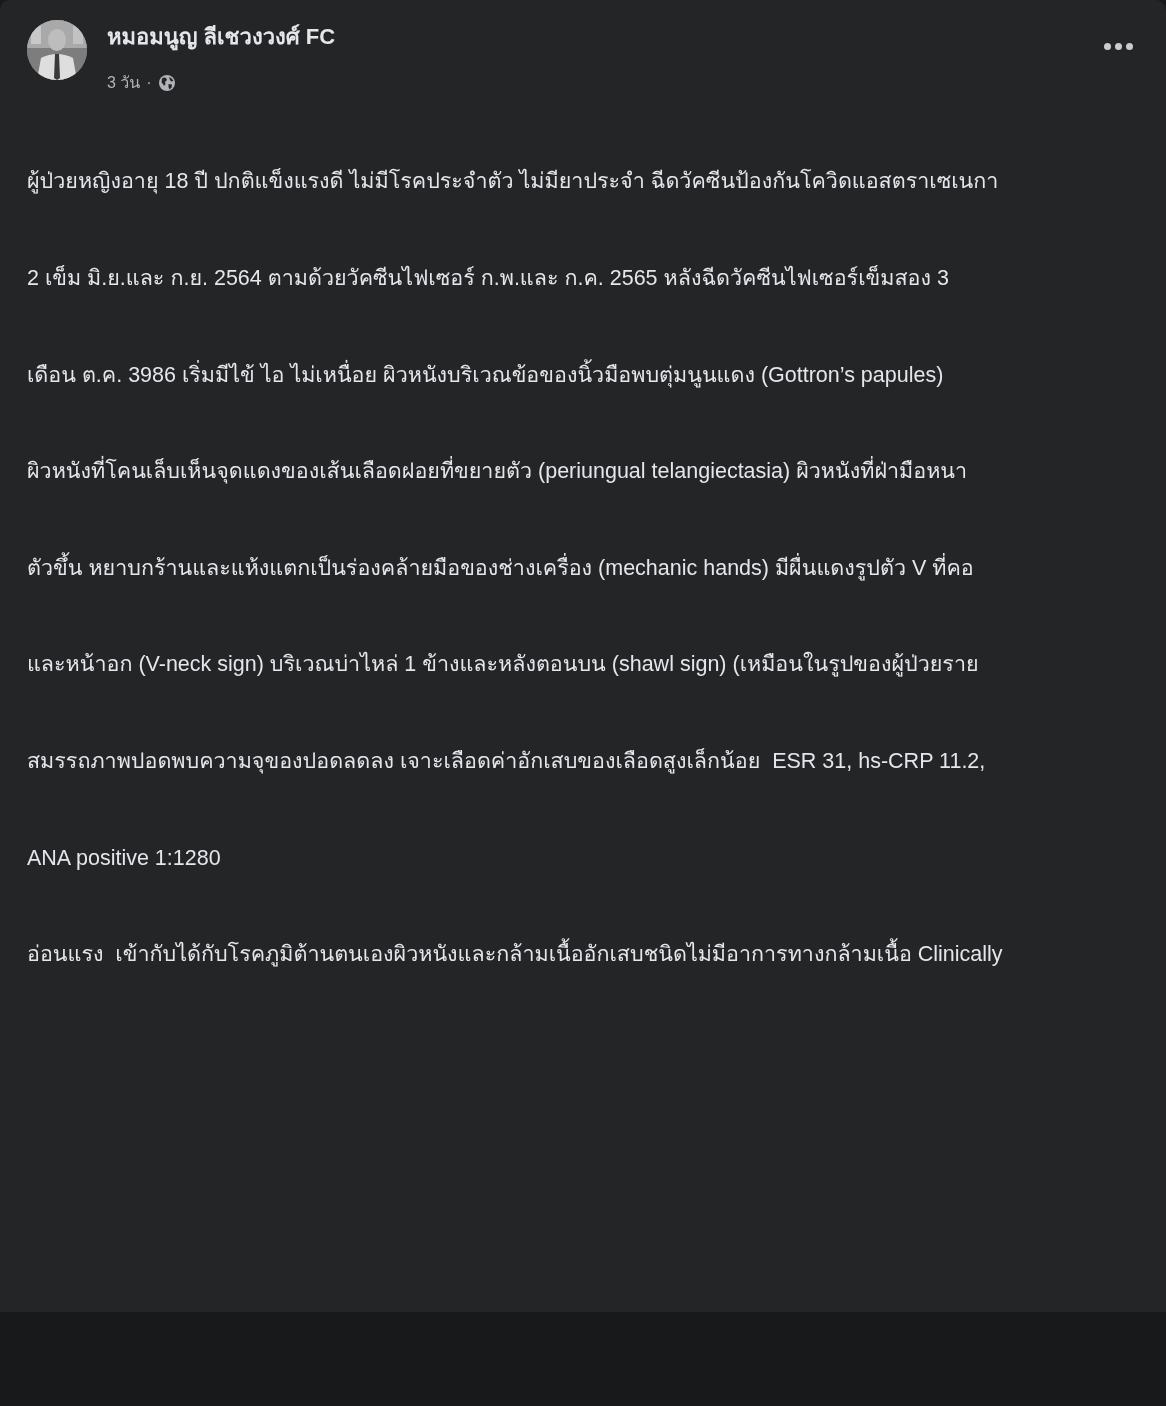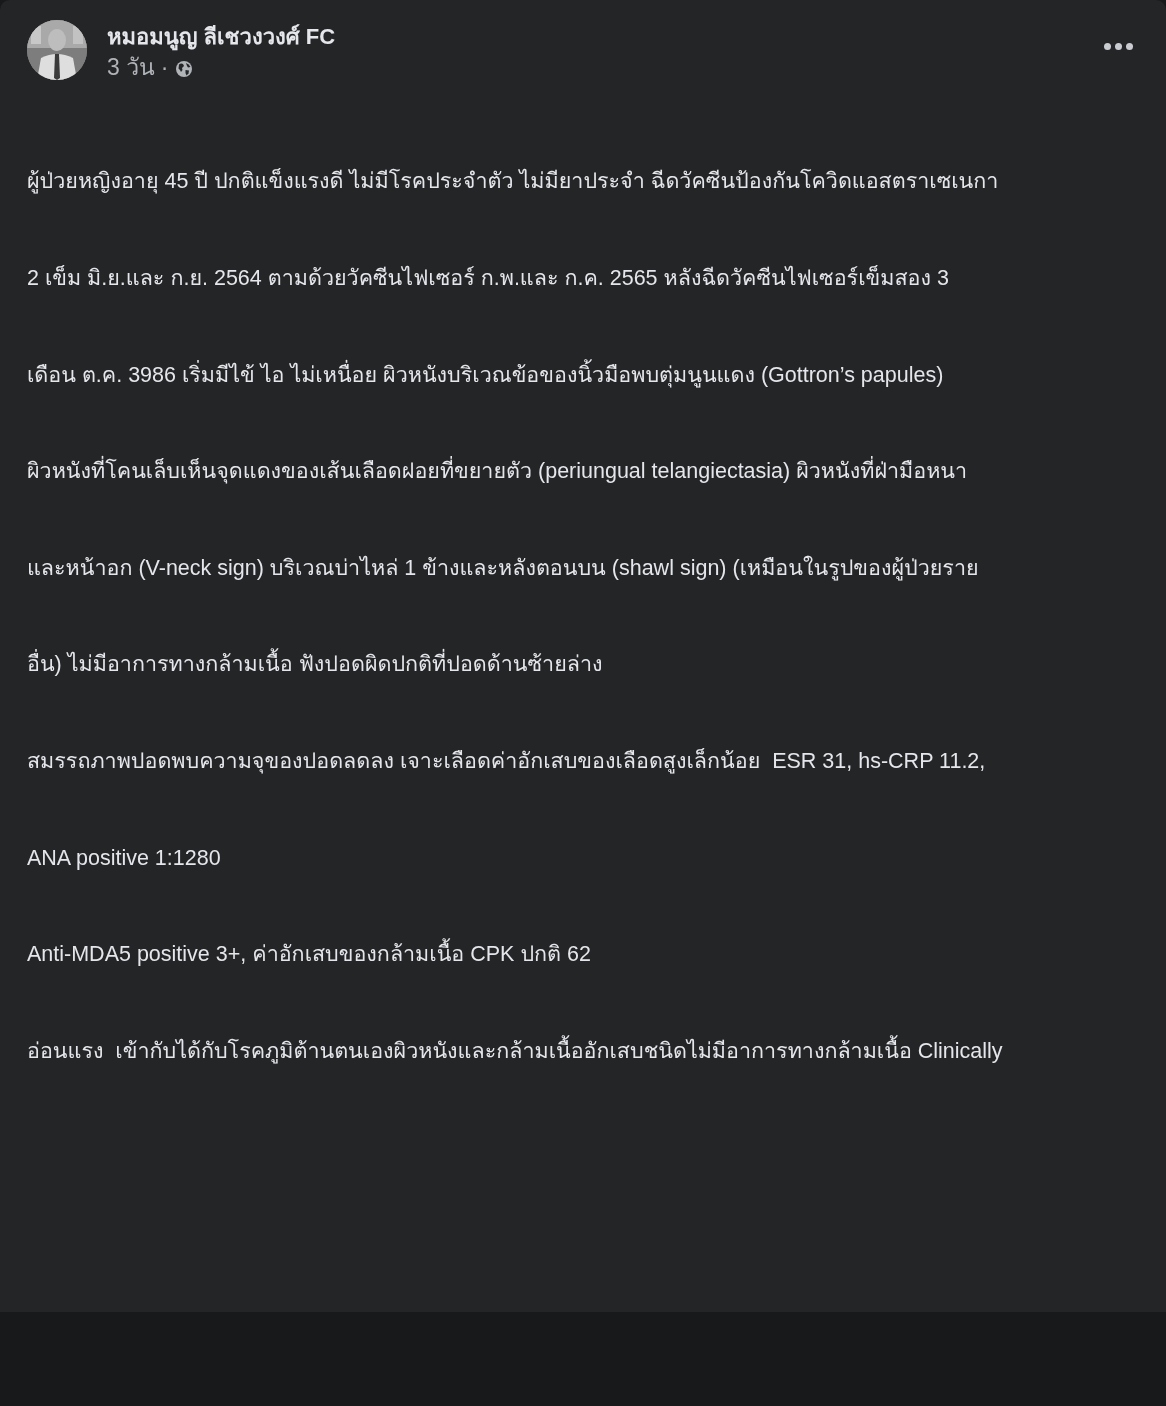--- a/index.html
+++ b/index.html
@@ -48,23 +48,23 @@
       font-size: 22px;
       font-weight: bold;
       line-height: 28px;
       margin-top: 3px;
       cursor: pointer;
     }
     .meta {
       display: flex;
       align-items: center;
       color: #b0b3b8;
-      font-size: 23px;
+      font-size: 16px;
       line-height: 24px;
-      margin-top: 4px;
+      margin-top: 20px;
     }
     .meta .dot { margin: 0 6px; }
     .globe-icon {
       width: 18px; height: 18px;
       display: inline-block;
     }
     .more-button {
       position: absolute;
       right: 28px; top: 36px;
       width: 40px; height: 20px;
@@ -131,29 +131,28 @@
   </div>
 
   <div class="more-button">
     <span></span>
     <span></span>
     <span></span>
   </div>
 
   <div class="post-body">
     <div class="para">
-      <span class="line">ผู้ป่วยหญิงอายุ 45 ปี ปกติแข็งแรงดี ไม่มีโรคประจำตัว ไม่มียาประจำ ฉีดวัคซีนป้องกันโควิดแอสตราเซเนกา</span>
+      <span class="line">ผู้ป่วยหญิงอายุ 18 ปี ปกติแข็งแรงดี ไม่มีโรคประจำตัว ไม่มียาประจำ ฉีดวัคซีนป้องกันโควิดแอสตราเซเนกา</span>
       <span class="line">2 เข็ม มิ.ย.และ ก.ย. 2564 ตามด้วยวัคซีนไฟเซอร์ ก.พ.และ ก.ค. 2565 หลังฉีดวัคซีนไฟเซอร์เข็มสอง 3</span>
       <span class="line">เดือน ต.ค. 3986 เริ่มมีไข้ ไอ ไม่เหนื่อย ผิวหนังบริเวณข้อของนิ้วมือพบตุ่มนูนแดง (Gottron’s papules)</span>
       <span class="line">ผิวหนังที่โคนเล็บเห็นจุดแดงของเส้นเลือดฝอยที่ขยายตัว (periungual telangiectasia) ผิวหนังที่ฝ่ามือหนา</span>
+      <span class="line">ตัวขึ้น หยาบกร้านและแห้งแตกเป็นร่องคล้ายมือของช่างเครื่อง (mechanic hands) มีผื่นแดงรูปตัว V ที่คอ</span>
       <span class="line">และหน้าอก (V-neck sign) บริเวณบ่าไหล่ 1 ข้างและหลังตอนบน (shawl sign) (เหมือนในรูปของผู้ป่วยราย</span>
-      <span class="line">อื่น) ไม่มีอาการทางกล้ามเนื้อ ฟังปอดผิดปกติที่ปอดด้านซ้ายล่าง</span>
       <span class="line">สมรรถภาพปอดพบความจุของปอดลดลง เจาะเลือดค่าอักเสบของเลือดสูงเล็กน้อย  ESR 31, hs-CRP 11.2,</span>
       <span class="line">ANA positive 1:1280</span>
-      <span class="line">Anti-MDA5 positive 3+, ค่าอักเสบของกล้ามเนื้อ CPK ปกติ 62</span>
       <span class="line">อ่อนแรง  เข้ากับได้กับโรคภูมิต้านตนเองผิวหนังและกล้ามเนื้ออักเสบชนิดไม่มีอาการทางกล้ามเนื้อ Clinically</span>
       
       
     </div>
 
   </div>
 
 </div>
 
 </body></html>

